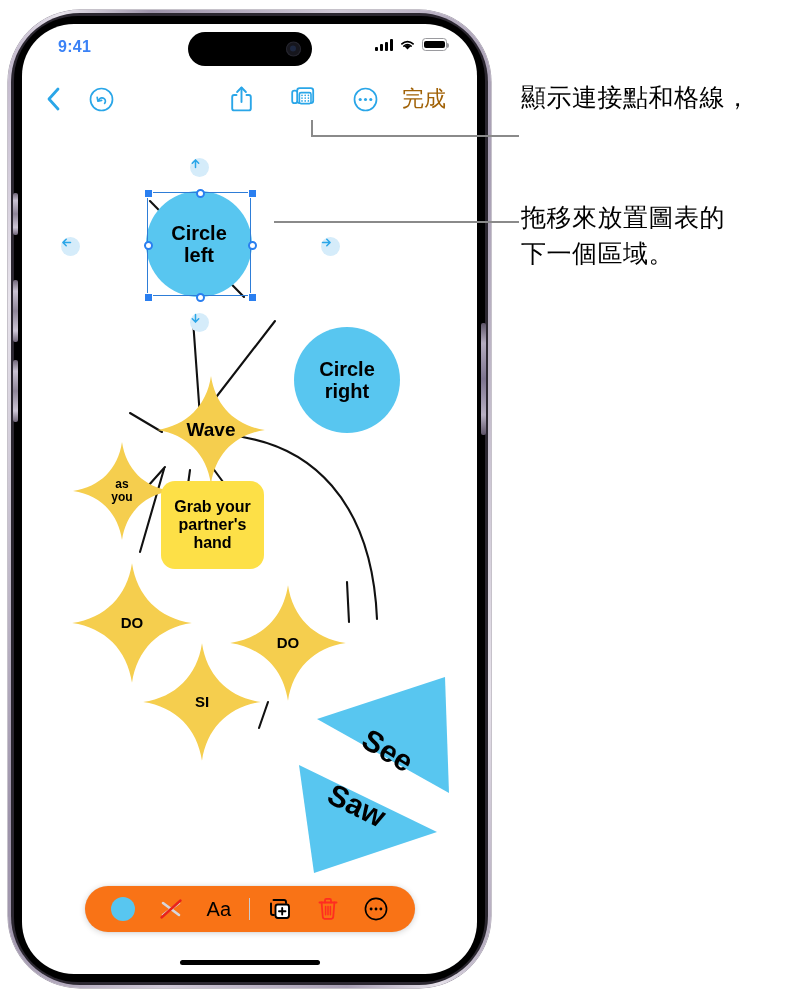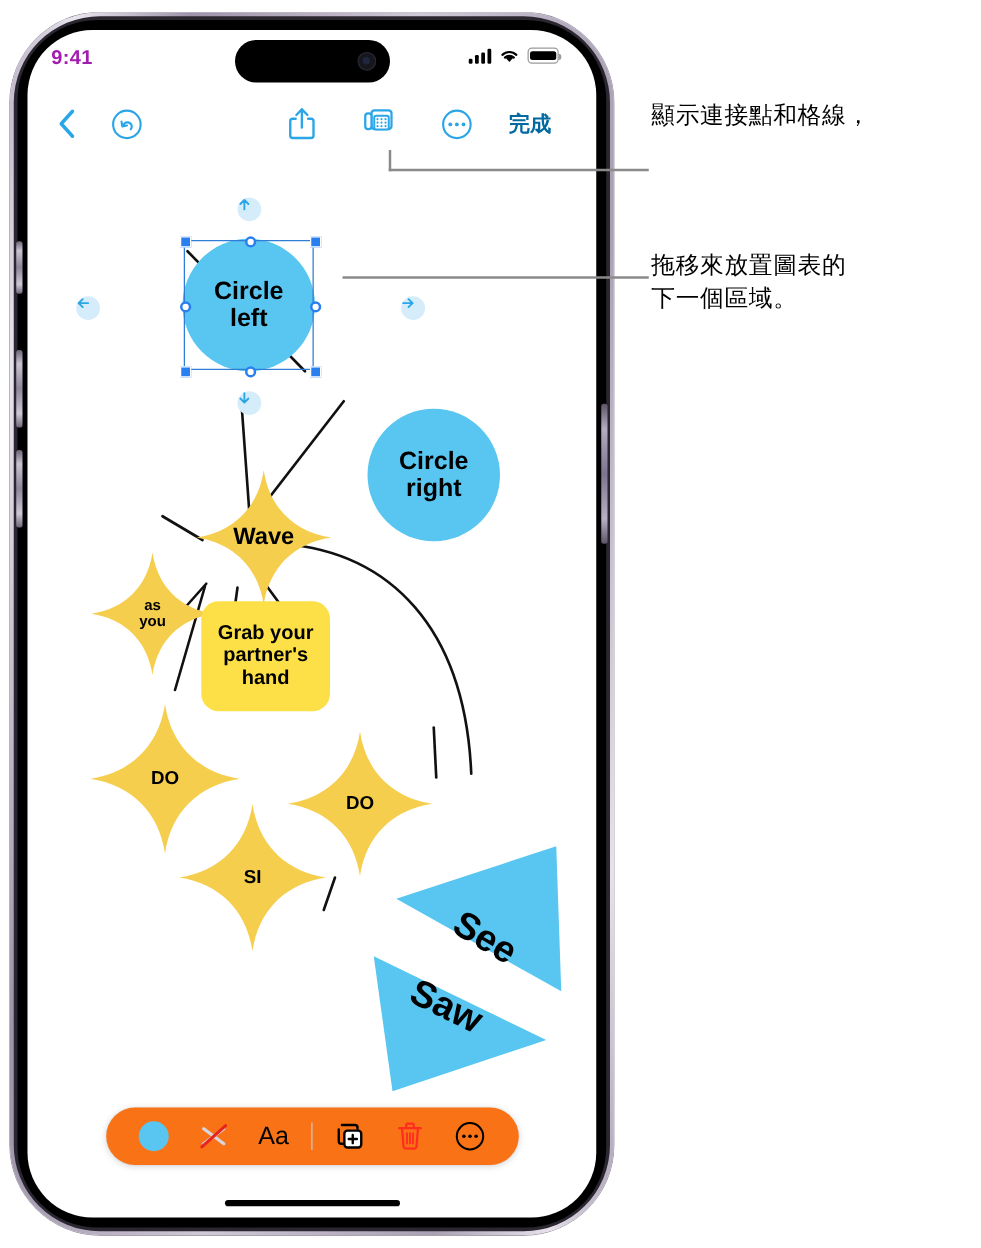--- a/index.html
+++ b/index.html
@@ -45,22 +45,22 @@
   .btn-volup  { left: 5px; top: 270px; width: 5px; height: 62px; }
   .btn-voldn  { left: 5px; top: 350px; width: 5px; height: 62px; }
   .btn-power  { right: 5px; top: 313px; width: 5px; height: 112px;
                 background: linear-gradient(180deg,#5d5468,#b4acc0 18%,#7d7490 50%,#b8b0c4 82%,#5d5468); }
 
   
   .statusbar {
     position: absolute; left: 0; top: 0; width: 100%; height: 50px;
   }
   .sb-time {
-    position: absolute; left: 19px; top: 14px;
-    font-size: 16px; font-weight: bold; color: #a21caf; letter-spacing: .3px;
+    position: absolute; left: 36px; top: 14px;
+    font-size: 16px; font-weight: bold; color: #3b82f6; letter-spacing: .3px;
   }
   .dynamic-island {
     position: absolute; left: 50%; transform: translateX(-50%); top: 8px;
     width: 124px; height: 34px; border-radius: 18px; background: #000;
   }
   .di-cam {
     position: absolute; right: 11px; top: 50%; transform: translateY(-50%);
     width: 15px; height: 15px; border-radius: 50%;
     background: #16161d; box-shadow: inset 0 0 0 1px #26262f;
   }
@@ -91,21 +91,21 @@
   .tb-btn {
     position: absolute; top: 0; height: 46px;
     display: flex; align-items: center; justify-content: center;
     color: #2aa6e8;
   }
   .tb-back   { left: 14px;  width: 34px; }
   .tb-undo   { left: 62px;  width: 34px; }
   .tb-share  { left: 202px; width: 34px; }
   .tb-grid   { left: 264px; width: 34px; }
   .tb-more   { left: 326px; width: 34px; }
-  .tb-done   { left: 372px; width: 60px; font-size: 17px; font-weight: bold; color:#0369a1;}
+  .tb-done   { left: 372px; width: 60px; font-size: 22px; font-weight: normal; color:#a16207;}
 
   
   .canvas { position: absolute; left: 0; top: 98px; width: 100%; bottom: 0; }
   .canvas svg { position: absolute; left: 0; top: 0; }
 
   .shape-label {
     position: absolute; left: 0; top: 0; width: 100%; height: 100%;
     display: flex; align-items: center; justify-content: center;
     text-align: center; pointer-events: none;
     font-weight: bold; color: #000; line-height: 1.12;
@@ -144,21 +144,21 @@
   .bb-item { display:flex; align-items:center; justify-content:center; width:36px; height:36px;}
   .fill-dot { width: 24px; height: 24px; border-radius: 50%; background: #58c6f0; }
   .bb-divider { width: 1px; height: 22px; background: #c9c9ce; }
   .home-indicator {
     position: absolute; left: 50%; transform: translateX(-50%);
     bottom: 9px; width: 140px; height: 5px; border-radius: 3px; background: #000;
   }
 
   
   .callout {
-    position: absolute; color: #000; font-size: 19px; line-height: 1.42;
+    position: absolute; color: #000; font-size: 25px; line-height: 1.42;
     letter-spacing: .5px;
   }
   #callout-1 { left: 521px; top: 80px; width: 250px; }
   #callout-2 { left: 521px; top: 200px; width: 250px; }
   .leader { position: absolute; background: #8a8a8a; }
 </style>
 </head>
 <body>
 
 <div id="root">

